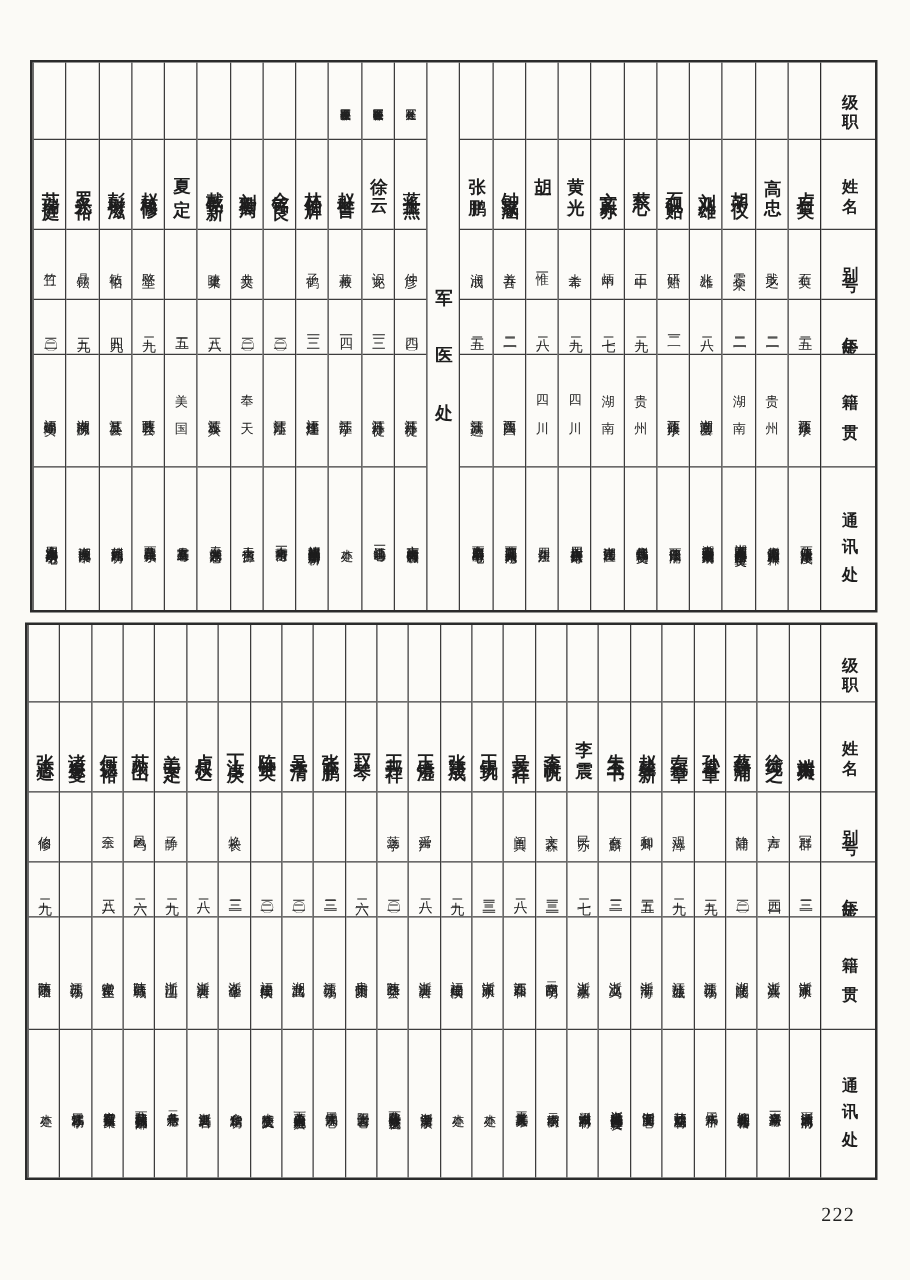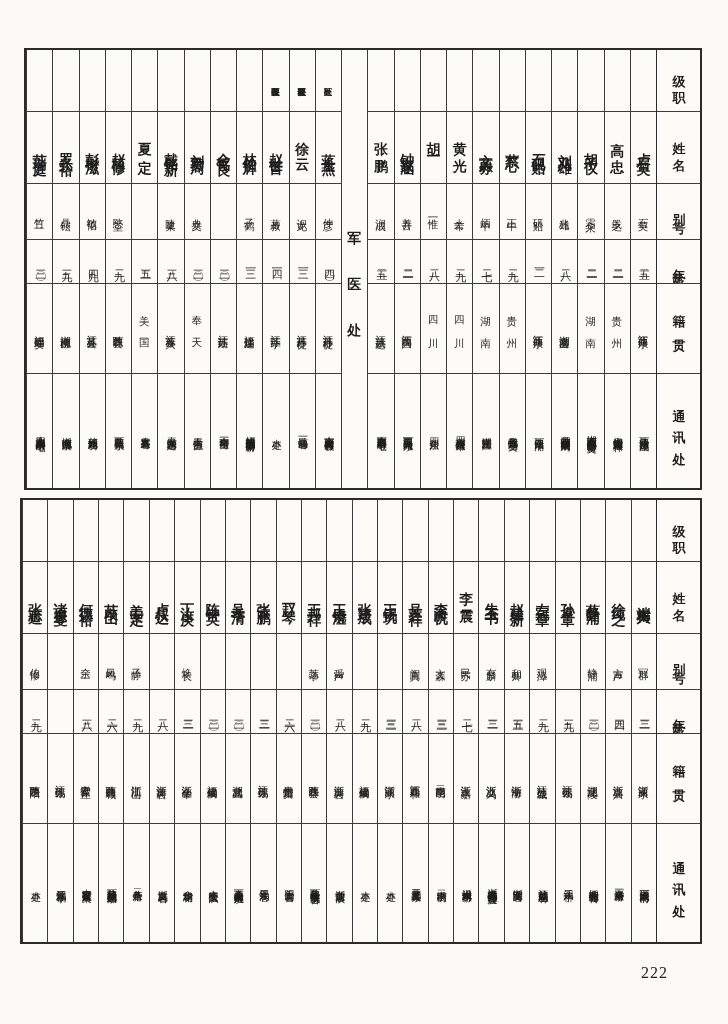--- a/index.html
+++ b/index.html
@@ -70,21 +70,21 @@
   .h-address .hlab{letter-spacing:22px;}
   
   .col.sectioncol{justify-content:center;align-items:center;}
   .sectioncol .seclab{
     writing-mode:vertical-rl;text-orientation:upright;
     font-size:14px;font-weight:bold;letter-spacing:46px;
     padding-top:40px;
   }
   .pagenum{
     position:absolute;
-    right:60px;bottom:42px;
+    right:44px;bottom:42px;
     font-family:"Liberation Serif", serif;
     font-size:16px;color:#222;
     letter-spacing:1px;
   }
 </style>
 </head>
 <body>
 
 <div class="page">
   <div id="table-top" class="vtable" style="left:24px;top:48px;width:678px;height:442px;">

